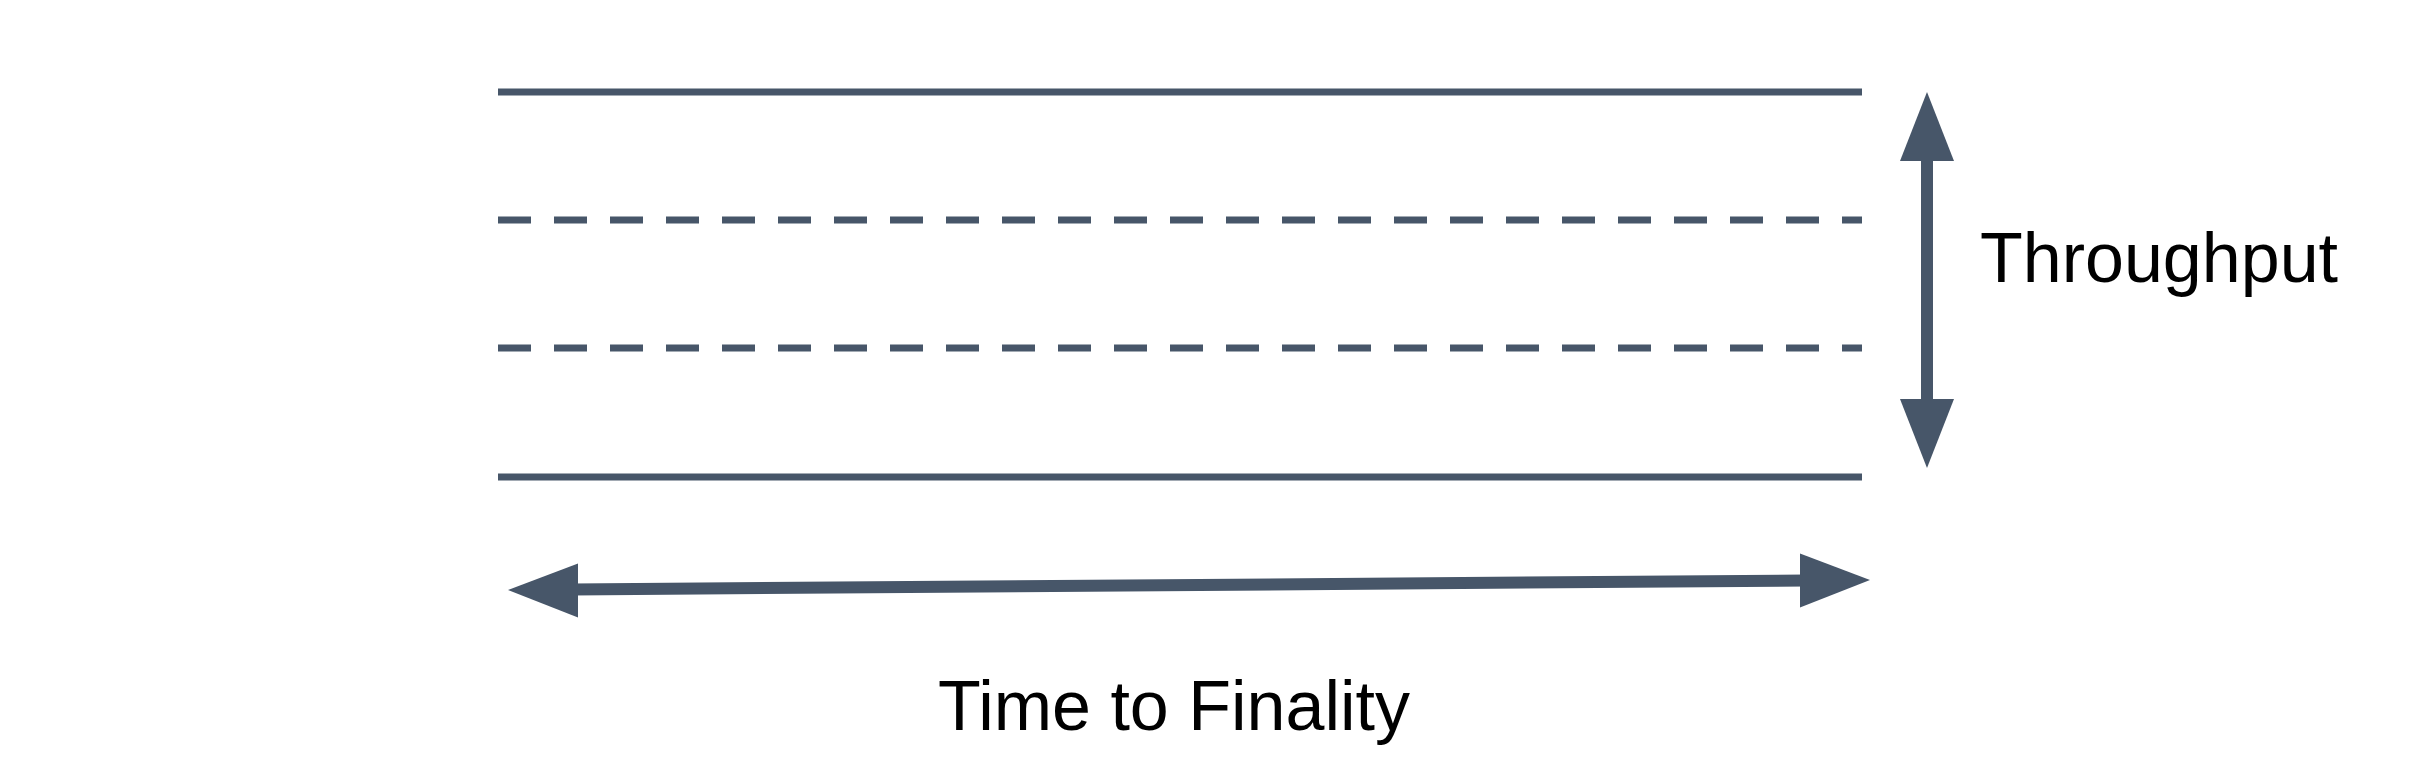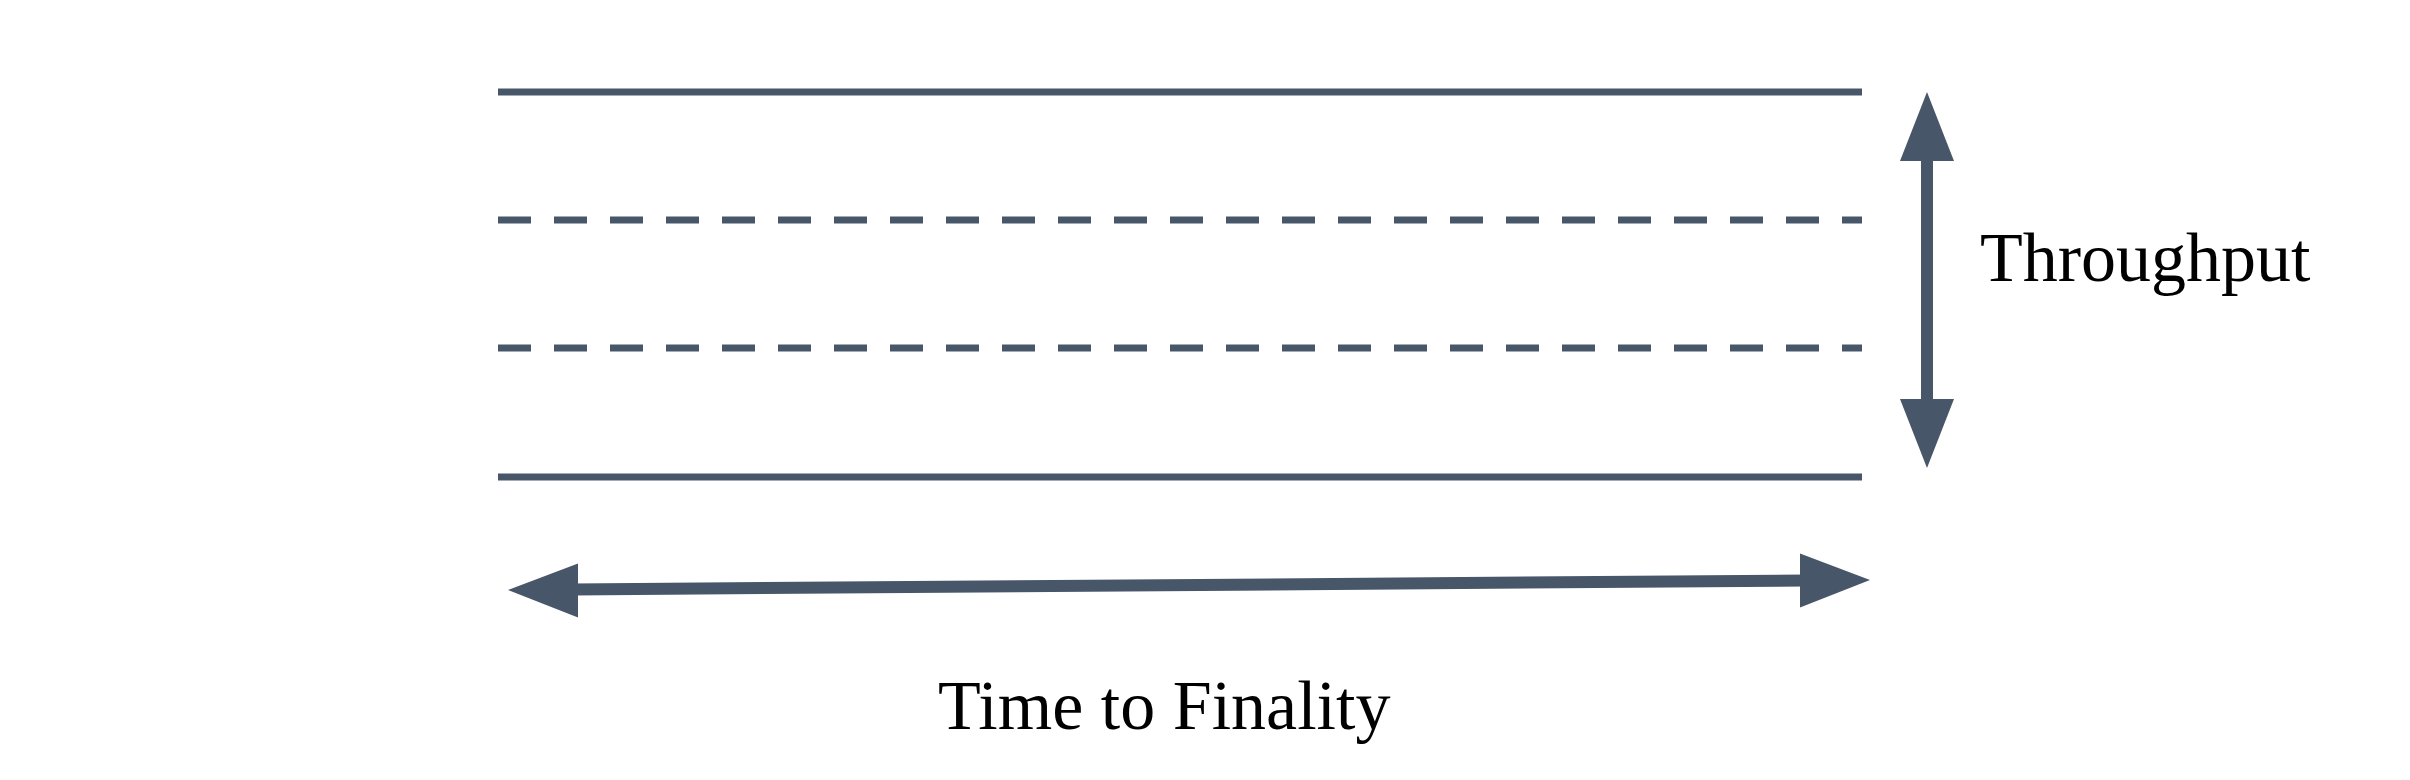--- a/index.html
+++ b/index.html
@@ -6,21 +6,21 @@
     margin: 0;
     padding: 0;
     background: var(--bg, #FFFFFF);
   }
   .canvas {
     position: relative;
     width: 2410px;
     height: 780px;
     background: var(--bg, #FFFFFF);
     overflow: hidden;
-    font-family: Liberation Serif, serif;
+    font-family: Liberation Sans, sans-serif;
   }
   svg.diagram-svg {
     position: absolute;
     left: 0;
     top: 0;
     display: block;
   }
   .lane-line {
     stroke: var(--shape, #475669);
     stroke-width: 7;

